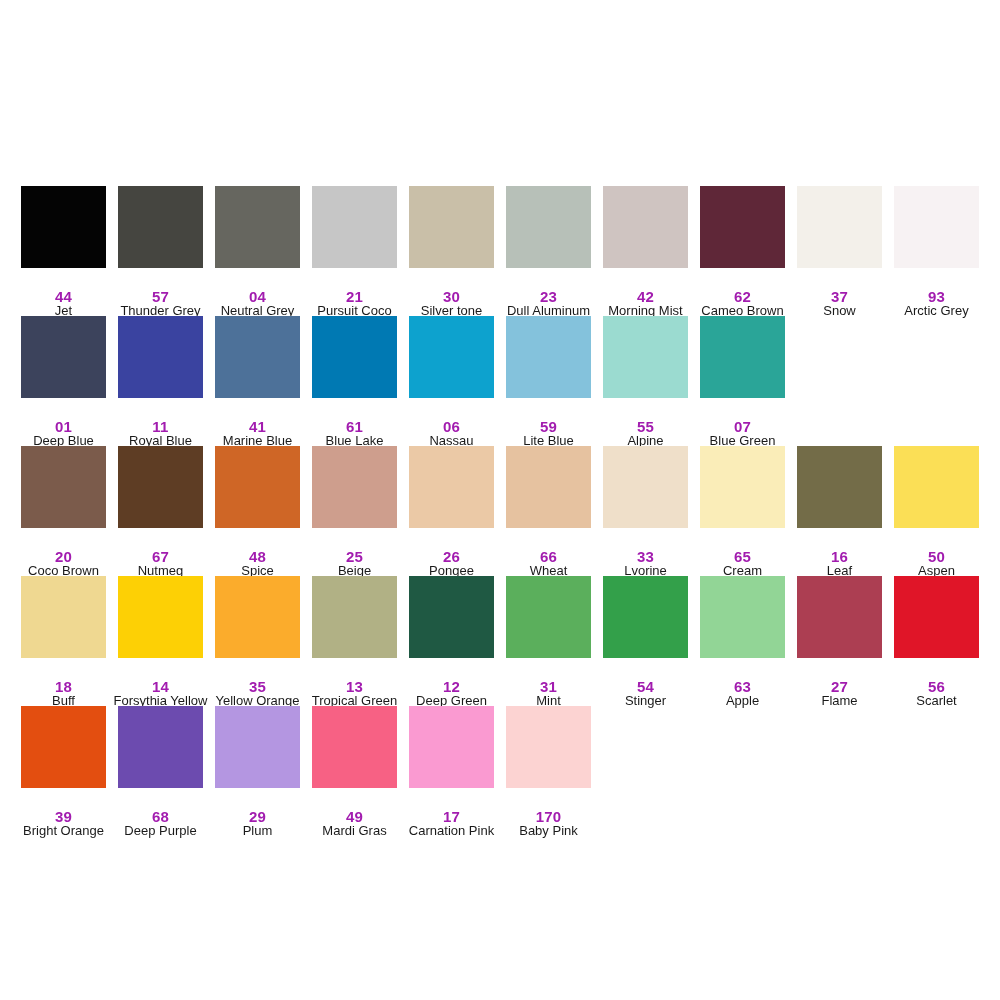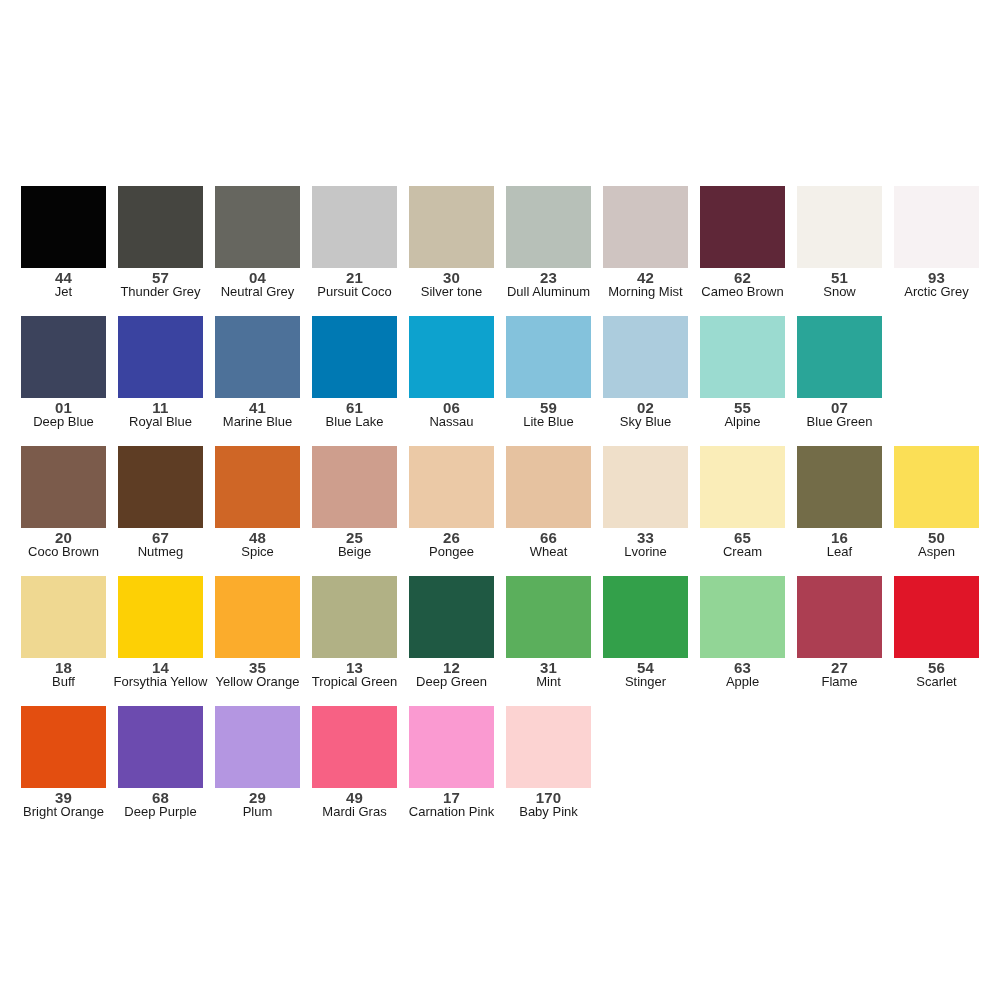--- a/index.html
+++ b/index.html
@@ -41,23 +41,23 @@
     flex: 0 0 auto;
   }
   .swatch-chip {
     width: 85px;
     height: 82px;
     display: block;
   }
   .swatch-code {
     font-size: 15px;
     font-weight: bold;
-    color: #404040;
+    color: #a21caf;
     line-height: 1;
-    margin-top: 2px;
+    margin-top: 21px;
     letter-spacing: 0.2px;
     white-space: nowrap;
   }
   .swatch-name {
     font-size: 13px;
     font-weight: normal;
     color: #1a1a1a;
     line-height: 1;
     white-space: nowrap;
     text-align: left;
@@ -104,21 +104,21 @@
           <div class="swatch-code">42</div>
           <div class="swatch-name">Morning Mist</div>
         </div>
         <div class="swatch-cell">
           <div class="swatch-chip" style="background-color: rgb(95, 39, 56);"></div>
           <div class="swatch-code">62</div>
           <div class="swatch-name">Cameo Brown</div>
         </div>
         <div class="swatch-cell">
           <div class="swatch-chip" style="background-color: rgb(243, 240, 234);"></div>
-          <div class="swatch-code">51</div>
+          <div class="swatch-code">37</div>
           <div class="swatch-name">Snow</div>
         </div>
         <div class="swatch-cell">
           <div class="swatch-chip" style="background-color: rgb(247, 242, 243);"></div>
           <div class="swatch-code">93</div>
           <div class="swatch-name">Arctic Grey</div>
         </div>
       </div>
       <div class="swatch-row">
         <div class="swatch-cell">
@@ -143,25 +143,20 @@
         </div>
         <div class="swatch-cell">
           <div class="swatch-chip" style="background-color: rgb(13, 162, 206);"></div>
           <div class="swatch-code">06</div>
           <div class="swatch-name">Nassau</div>
         </div>
         <div class="swatch-cell">
           <div class="swatch-chip" style="background-color: rgb(132, 194, 220);"></div>
           <div class="swatch-code">59</div>
           <div class="swatch-name">Lite Blue</div>
-        </div>
-        <div class="swatch-cell">
-          <div class="swatch-chip" style="background-color: rgb(172, 204, 221);"></div>
-          <div class="swatch-code">02</div>
-          <div class="swatch-name">Sky Blue</div>
         </div>
         <div class="swatch-cell">
           <div class="swatch-chip" style="background-color: rgb(155, 219, 208);"></div>
           <div class="swatch-code">55</div>
           <div class="swatch-name">Alpine</div>
         </div>
         <div class="swatch-cell">
           <div class="swatch-chip" style="background-color: rgb(42, 165, 152);"></div>
           <div class="swatch-code">07</div>
           <div class="swatch-name">Blue Green</div>

